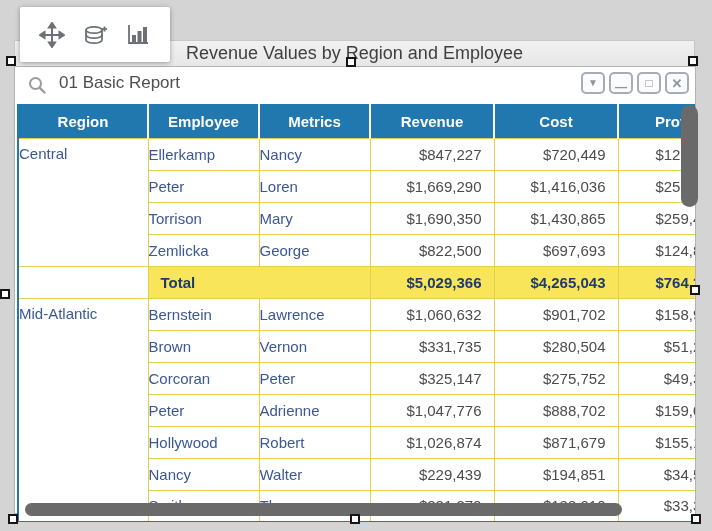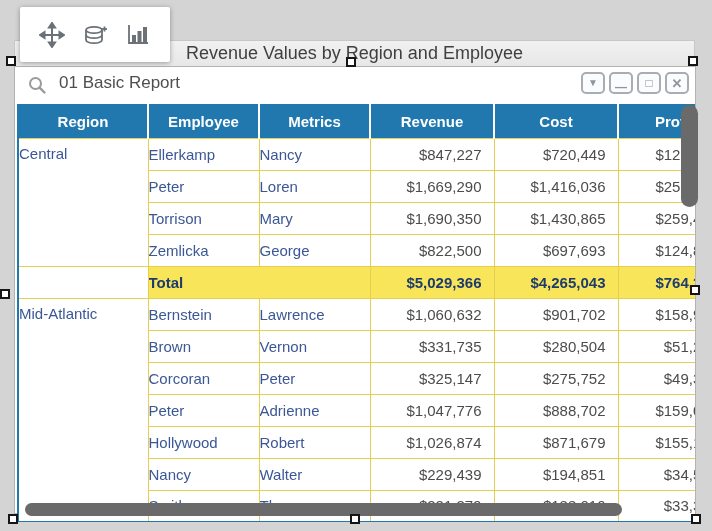--- a/index.html
+++ b/index.html
@@ -53,21 +53,21 @@
   .grid td {
     height:32px; font-size:15px; border:1px solid #e5cf52;
     background:#fff; overflow:hidden; white-space:nowrap;
   }
   .grid td.name { color:#3b5796; text-align:left; }
   .grid td.num  { color:#4c4c4c; text-align:right; padding-right:12px; }
   .grid td.region { color:#3b5796; text-align:left; padding:6px 0 0 0; vertical-align:top; }
   .region-label { display:inline-block; max-width:74px; line-height:1.25; }
   .grid tr.total-row td { background:#f8e559; color:#1c3c6e; font-weight:bold; }
   .grid tr.total-row td.region-empty { background:#ffffff; }
-  .grid tr.total-row td.total-label { text-align:left; }
+  .grid tr.total-row td.total-label { text-align:left; padding-left:12px; }
   .grid tr.total-row td.num { color:#1c3c6e;margin-top:40px; }
 
   
   .vscroll-thumb {
     position:absolute; left:680px; top:104px; width:17px; height:102px;
     background:#6a6a6a; border-radius:9px; z-index:30;
   }
   .hscroll-thumb {
     position:absolute; left:25px; top:503px; width:597px; height:13px;
     background:#6a6a6a; border-radius:7px; z-index:30;

